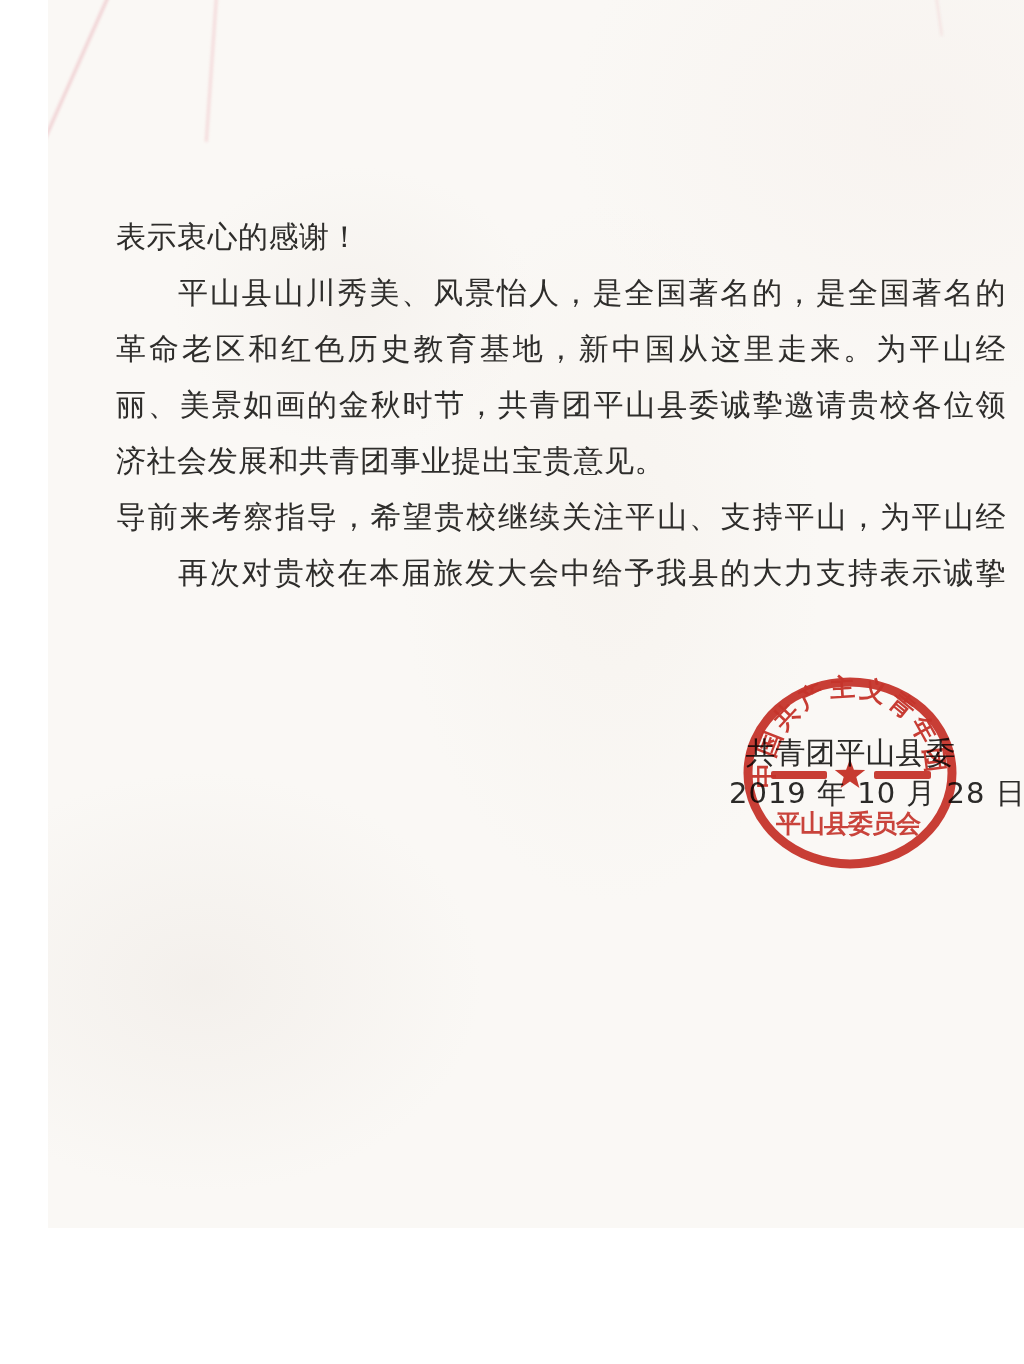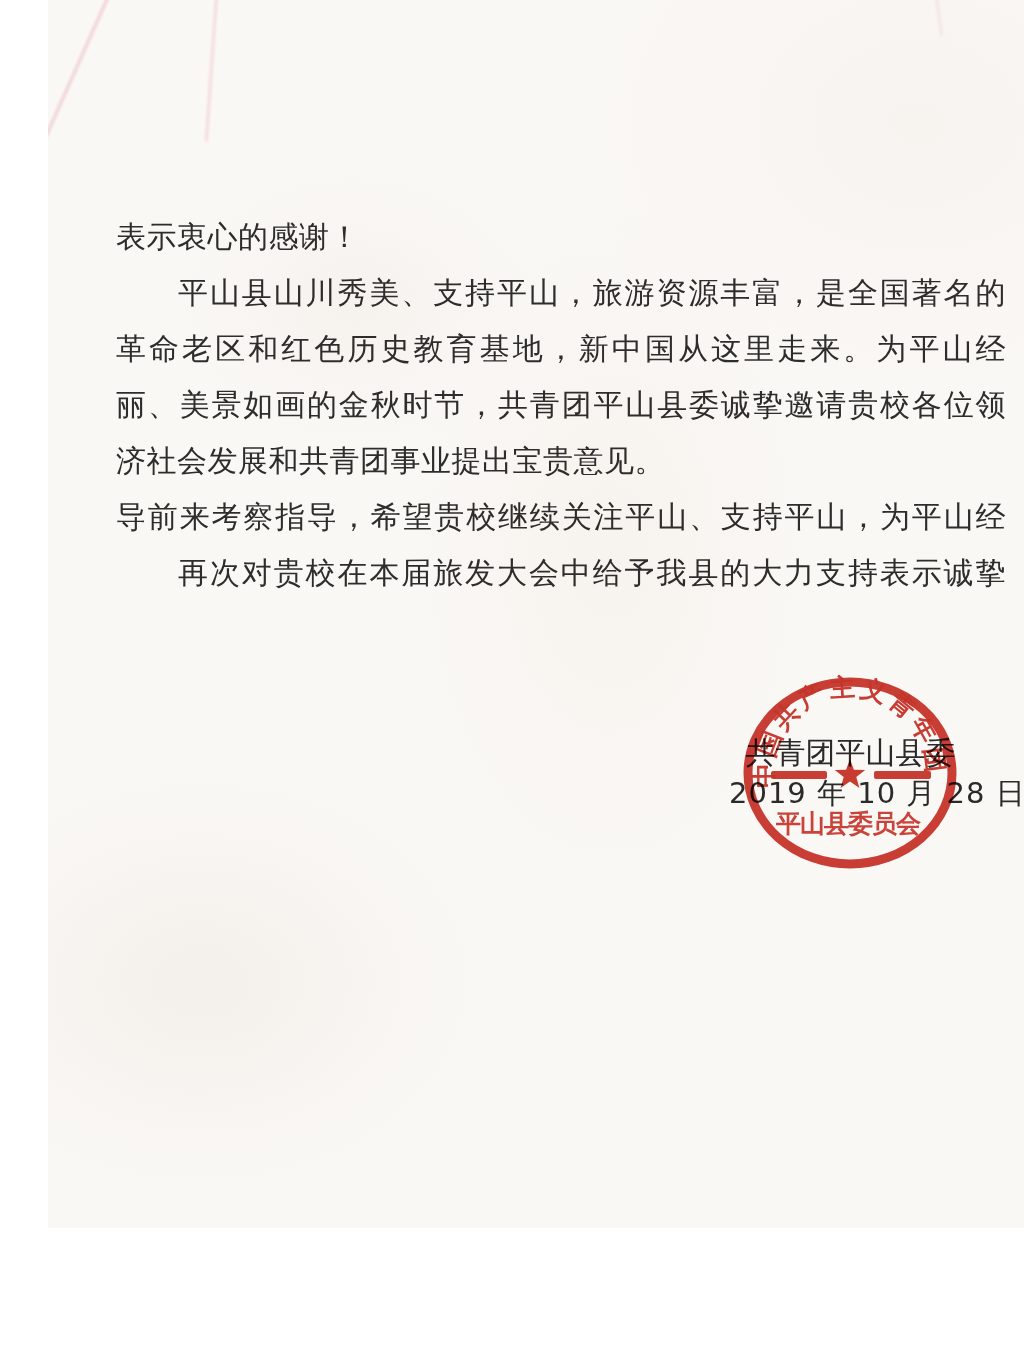--- a/index.html
+++ b/index.html
@@ -115,21 +115,21 @@
 
 <div class="paper">
 
   <div class="streak streak-1"></div>
   <div class="streak streak-2"></div>
   <div class="streak streak-3"></div>
   <div class="streak patch-bl"></div>
 
   <div class="letter-body">
     <div class="tline">表示衷心的感谢！</div>
-    <div class="tline just ind">平山县山川秀美、支持平山，旅游资源丰富，是全国著名的</div>
+    <div class="tline just ind">平山县山川秀美、风景怡人，是全国著名的，是全国著名的</div>
     <div class="tline just">革命老区和红色历史教育基地，新中国从这里走来。为平山经</div>
     <div class="tline just">丽、美景如画的金秋时节，共青团平山县委诚挚邀请贵校各位领</div>
     <div class="tline">济社会发展和共青团事业提出宝贵意见。</div>
     <div class="tline just">导前来考察指导，希望贵校继续关注平山、支持平山，为平山经</div>
     <div class="tline just ind">再次对贵校在本届旅发大会中给予我县的大力支持表示诚挚</div>
   </div>
 
   <div class="sig-org">共青团平山县委</div>
   <div class="sig-date">2019 年 10 月 28 日</div>
 

